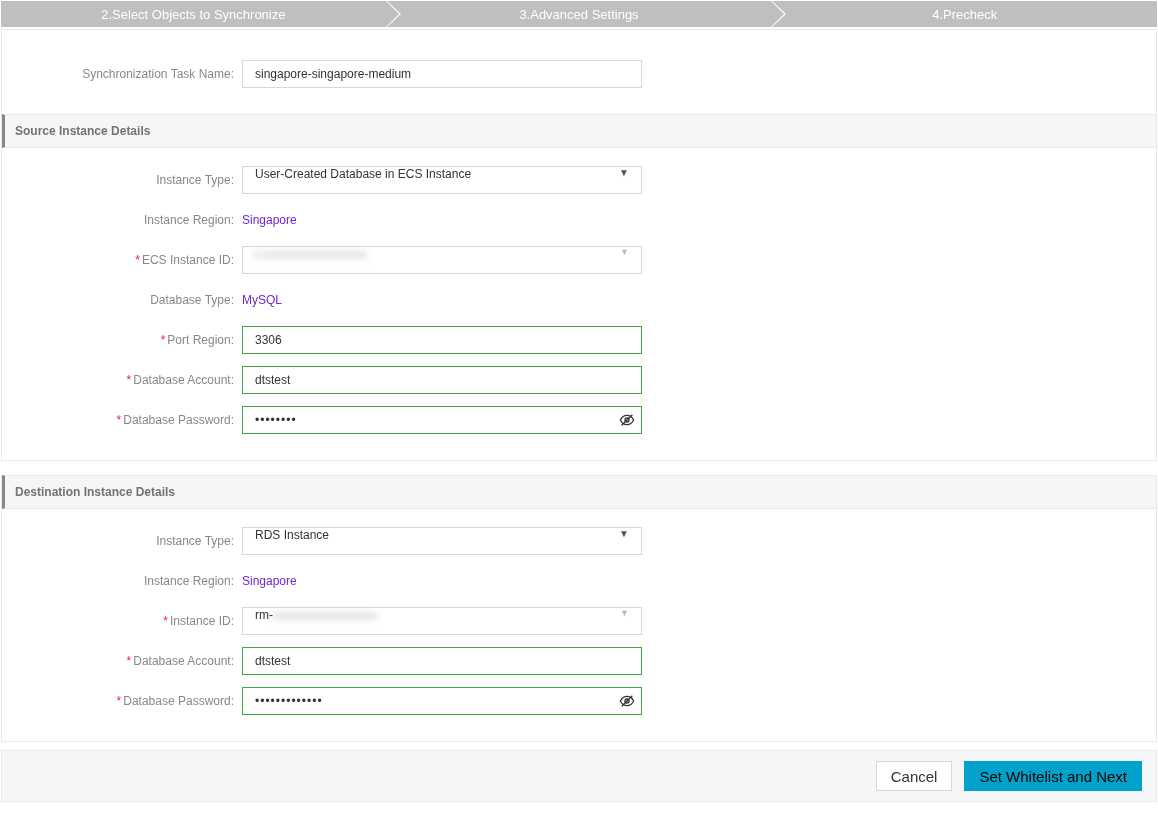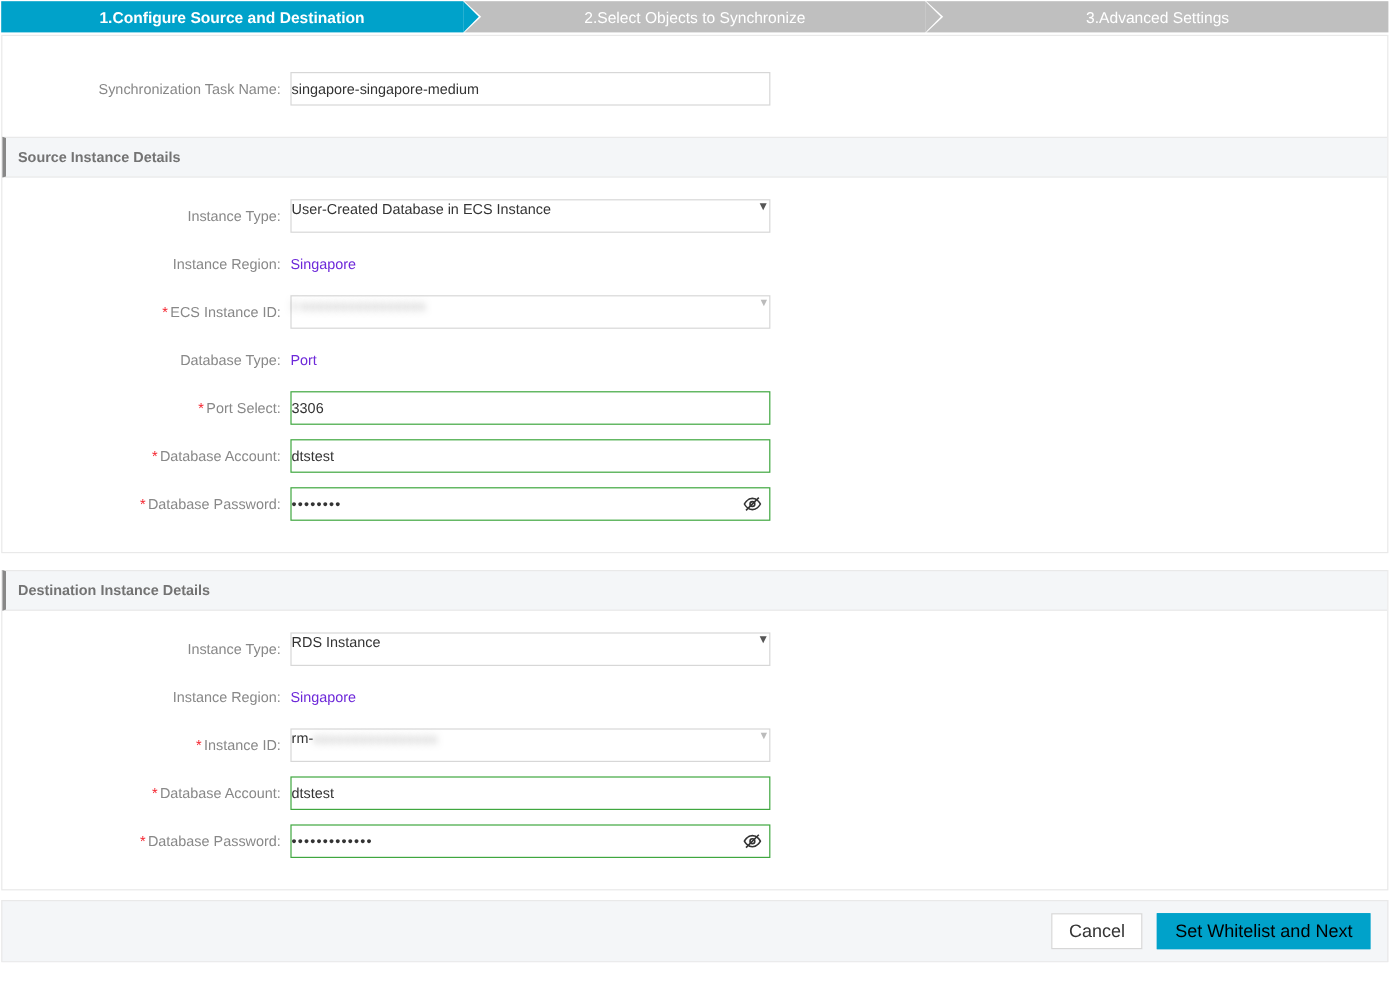--- a/index.html
+++ b/index.html
@@ -90,21 +90,21 @@
     font-size: 12px;
   }
   .req { color: #f5222d; margin-right: 2px;}
   .control { width: 400px; position: relative; }
   .static-text { color:#6d28d9; padding: 4px 0; }
 
   input[type=text], input[type=password], .select, .combo {
     width: 400px;
     height: 28px;
     border: 1px solid #d7d7d7;
-    padding: 0 0;
+    padding: 0 12px;
     font-size: 12px;
     color: #333;
     background: #fff;
     outline: none;
   }
   .green-border { border-color: #3fa73f !important; }
   .blue-fill { background: #eaf1fb; }
   .select, .combo {
     display:flex; align-items:flex-start; justify-content:space-between;
     cursor:pointer; user-select:none;
@@ -136,23 +136,23 @@
     height: 30px; padding: 0 14px; font-size:15px;
     border:1px solid #d7d7d7; background:#fff; color:#333;
     cursor:pointer; display:flex; align-items:center;
   }
   .btn.primary { background:#00a2ca; border-color:#00a2ca; color:#000000; }
 </style>
 </head>
 <body>
 
 <div class="stepper">
-  <div class="step active">1.Configure Source and Destination</div>
   <div class="step">2.Select Objects to Synchronize</div>
   <div class="step">3.Advanced Settings</div>
+  <div class="step">4.Precheck</div>
 </div>
 
 <div class="panel">
 
   <div style="height:24px"></div>
   <div class="row tall">
     <div class="label">Synchronization Task Name:</div>
     <div class="control">
       <input type="text" value="singapore-singapore-medium" style="">
     </div>
@@ -180,25 +180,25 @@
     <div class="control">
       <div class="combo">
         <span class="blurred">i-xxxxxxxxxxxxxxxx</span>
         <span class="caret light">▼</span>
       </div>
     </div>
   </div>
 
   <div class="row">
     <div class="label">Database Type:</div>
-    <div class="control static-text">Port</div>
-  </div>
-
-  <div class="row">
-    <div class="label"><span class="req">*</span><span>Port Select:</span></div>
+    <div class="control static-text">MySQL</div>
+  </div>
+
+  <div class="row">
+    <div class="label"><span class="req">*</span><span>Port Region:</span></div>
     <div class="control">
       <input type="text" class="green-border" value="3306" style="">
     </div>
   </div>
 
   <div class="row">
     <div class="label"><span class="req">*</span><span>Database Account:</span></div>
     <div class="control">
       <input type="text" class="green-border blue-fill" value="dtstest" style="">
     </div>

